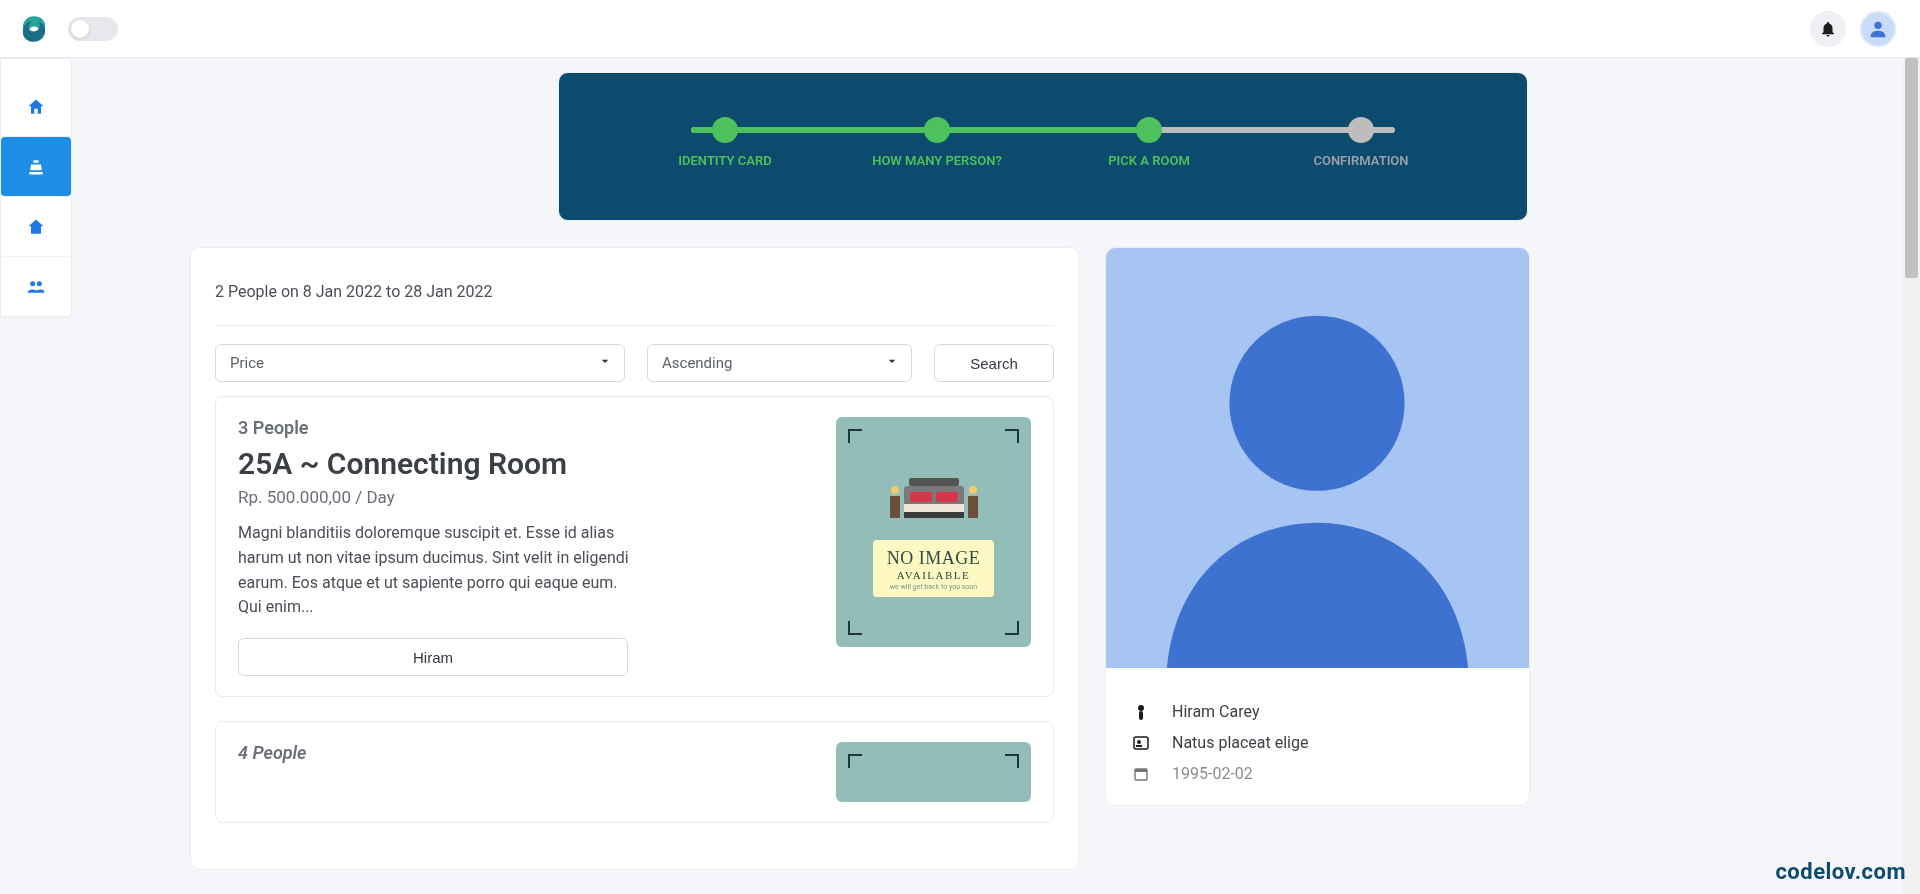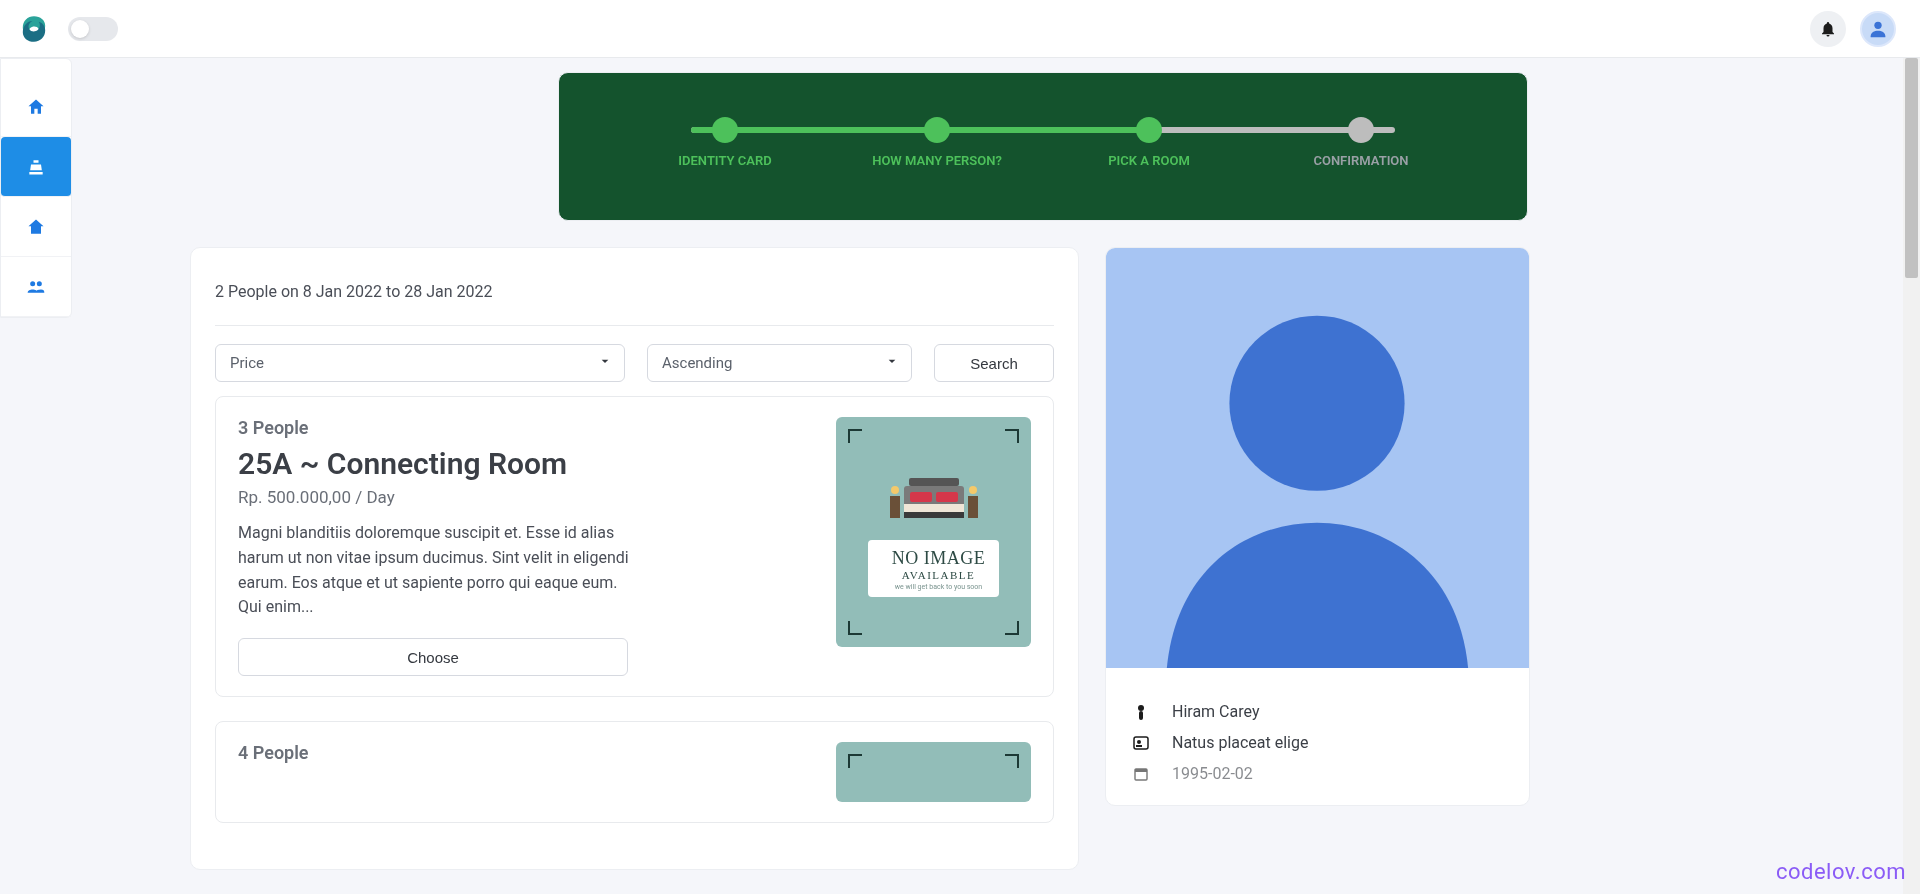--- a/index.html
+++ b/index.html
@@ -19,21 +19,21 @@
 
 .sidebar { position: absolute; top: 58px; left: 0; width: 72px; background: #fff; border: 1px solid #eceef2; border-radius: 0 6px 6px 0; padding-top: 18px; display: flex; flex-direction: column; z-index: 4; }
 .side-item { height: 60px; display: flex; align-items: center; justify-content: center; color: #1e7ae2; cursor: pointer; border-bottom: 1px solid #f1f2f5; }
 .side-item.active { background: #1e8de6; color: #fff; border-radius: 4px; margin: 0 0; }
 .side-item svg { fill: currentColor; }
 
 
 .main { position: absolute; top: 58px; left: 72px; right: 0; bottom: 0; overflow-y: auto; padding: 14px 24px 0 118px; }
 
 
-.stepper-card { background: #14532d; border-radius: 10px; border: 1px solid #eceef2; padding: 44px 60px 52px 60px; margin: 0 auto; max-width: 970px; }
+.stepper-card { background: #0c4a6e; border-radius: 10px; border: 1px solid #eceef2; padding: 44px 60px 52px 60px; margin: 0 auto; max-width: 970px; }
 .stepper { position: relative; display: flex; justify-content: space-between; align-items: flex-start; }
 .stepper-line { position: absolute; top: 10px; left: 0; right: 0; height: 6px; background: #bdbdbd; border-radius: 3px; z-index: 0; margin: 0 72px; }
 .stepper-progress { position: absolute; top: 10px; left: 0; height: 6px; background: #4dc15b; border-radius: 3px; z-index: 1; margin-left: 72px; }
 .step { position: relative; z-index: 2; flex: 1; display: flex; flex-direction: column; align-items: center; cursor: pointer; }
 .step-dot { width: 26px; height: 26px; border-radius: 50%; background: #bdbdbd; }
 .step.done .step-dot, .step.active .step-dot { background: #4dc15b; }
 .step-label { margin-top: 10px; font-size: 13px; font-weight: 600; color: #9aa0a6; }
 .step.done .step-label, .step.active .step-label { color: #4dc15b; }
 
 
@@ -57,34 +57,34 @@
 .room-name { font-size: 30px; font-weight: 600; color: #3b3f46; margin-bottom: 6px; }
 .room-price { color: #6a6f78; font-size: 17px; margin-bottom: 14px; }
 .room-desc { color: #4a4e57; font-size: 16px; line-height: 1.55; max-width: 400px; }
 .choose-btn { margin-top: 18px; height: 38px; border: 1px solid #d6d9e0; border-radius: 6px; background: #fff; color: #34383f; font-size: 15px; cursor: pointer; width: 390px; }
 .room-img { width: 195px; height: 230px; border-radius: 6px; background: #92bdb8; position: relative; display: flex; flex-direction: column; align-items: center; justify-content: center; }
 .room-img .corner { position: absolute; width: 14px; height: 14px; border: 2px solid #1c3935; }
 .room-img .tl { top: 12px; left: 12px; border-right: none; border-bottom: none; }
 .room-img .tr { top: 12px; right: 12px; border-left: none; border-bottom: none; }
 .room-img .bl { bottom: 12px; left: 12px; border-right: none; border-top: none; }
 .room-img .br { bottom: 12px; right: 12px; border-left: none; border-top: none; }
-.noimg-label { background: #ffffff; border-radius: 4px; padding: 8px 14px 6px 24px; text-align: center; margin-top: 12px; }
+.noimg-label { background: #fef9c3; border-radius: 4px; padding: 8px 14px 6px 14px; text-align: center; margin-top: 12px; }
 .noimg-label .big { font-family: Georgia, serif; font-size: 18px; color: #2d4a44; letter-spacing: 0.5px; }
 .noimg-label .small { font-family: Georgia, serif; font-size: 11px; color: #2d4a44; letter-spacing: 1.5px; }
 .noimg-label .tiny { font-size: 7px; color: #7a948f; margin-top: 2px; }
 
 
 .profile-card { flex: 0 0 425px; background: #fff; border-radius: 10px; border: 1px solid #eceef2; overflow: hidden; }
 .profile-img { width: 100%; height: 420px; background: #a7c5f3; display: flex; align-items: center; justify-content: center; overflow: hidden; }
 .profile-meta { padding: 16px 26px; margin-top: 12px; }
 .meta-row { display: flex; align-items: center; gap: 22px; padding: 6px 0; color: #3b3f46; font-size: 16px; }
 .meta-row .mi { width: 18px; display: flex; justify-content: center; color: #34383f; }
 
 
-.watermark { position: absolute; bottom: 10px; right: 14px; color: #8b5cf6; font-size: 22px; font-weight: 400; letter-spacing: 0.5px; user-select: none; }
+.watermark { position: absolute; bottom: 10px; right: 14px; color: #0c4a6e; font-size: 22px; font-weight: 700; letter-spacing: 0.5px; user-select: none; }
 
 
 .scroll-track { position: absolute; top: 58px; right: 0; bottom: 0; width: 17px; background: #f1f1f1; }
 .scroll-thumb { position: absolute; right: 2px; top: 58px; width: 13px; height: 220px; background: #c1c1c1; border-radius: 2px; }
 </style>
 </head>
 <body>
 
 <div class="app">
 
@@ -193,21 +193,21 @@
           </div>
           <button class="search-btn">Search</button>
         </div>
 
         <div class="room-item">
           <div class="room-info">
             <div class="room-cap">3 People</div>
             <div class="room-name">25A ~ Connecting Room</div>
             <div class="room-price">Rp. 500.000,00 / Day</div>
             <div class="room-desc">Magni blanditiis doloremque suscipit et. Esse id alias harum ut non vitae ipsum ducimus. Sint velit in eligendi earum. Eos atque et ut sapiente porro qui eaque eum. Qui enim...</div>
-            <button class="choose-btn">Choose</button>
+            <button class="choose-btn">Hiram</button>
           </div>
           <div class="room-img">
             <span class="corner tl"></span>
               <span class="corner tr"></span>
               <span class="corner bl"></span>
               <span class="corner br"></span>
             <svg width="100" height="60" viewBox="0 0 100 60">
               <rect x="25" y="10" width="50" height="8" rx="2" fill="#555"></rect>
               <rect x="20" y="18" width="60" height="26" rx="3" fill="#7a7a7a"></rect>
               <rect x="26" y="24" width="22" height="10" rx="2" fill="#d5374a"></rect>
@@ -220,21 +220,21 @@
               <circle cx="89" cy="22" r="4" fill="#f4c96a"></circle>
             </svg>
             <div class="noimg-label">
               <div class="big">NO IMAGE</div>
               <div class="small">AVAILABLE</div>
               <div class="tiny">we will get back to you soon</div>
             </div>
           </div>
         </div>
 
-        <div class="room-item" style="min-height:80px;">
+        <div class="room-item" style="min-height:80px;font-style:italic;">
           <div class="room-info">
             <div class="room-cap">4 People</div>
           </div>
           <div class="room-img" style="height:60px;">
             <span class="corner tl"></span>
               <span class="corner tr"></span>
           </div>
         </div>
       </div>
 

